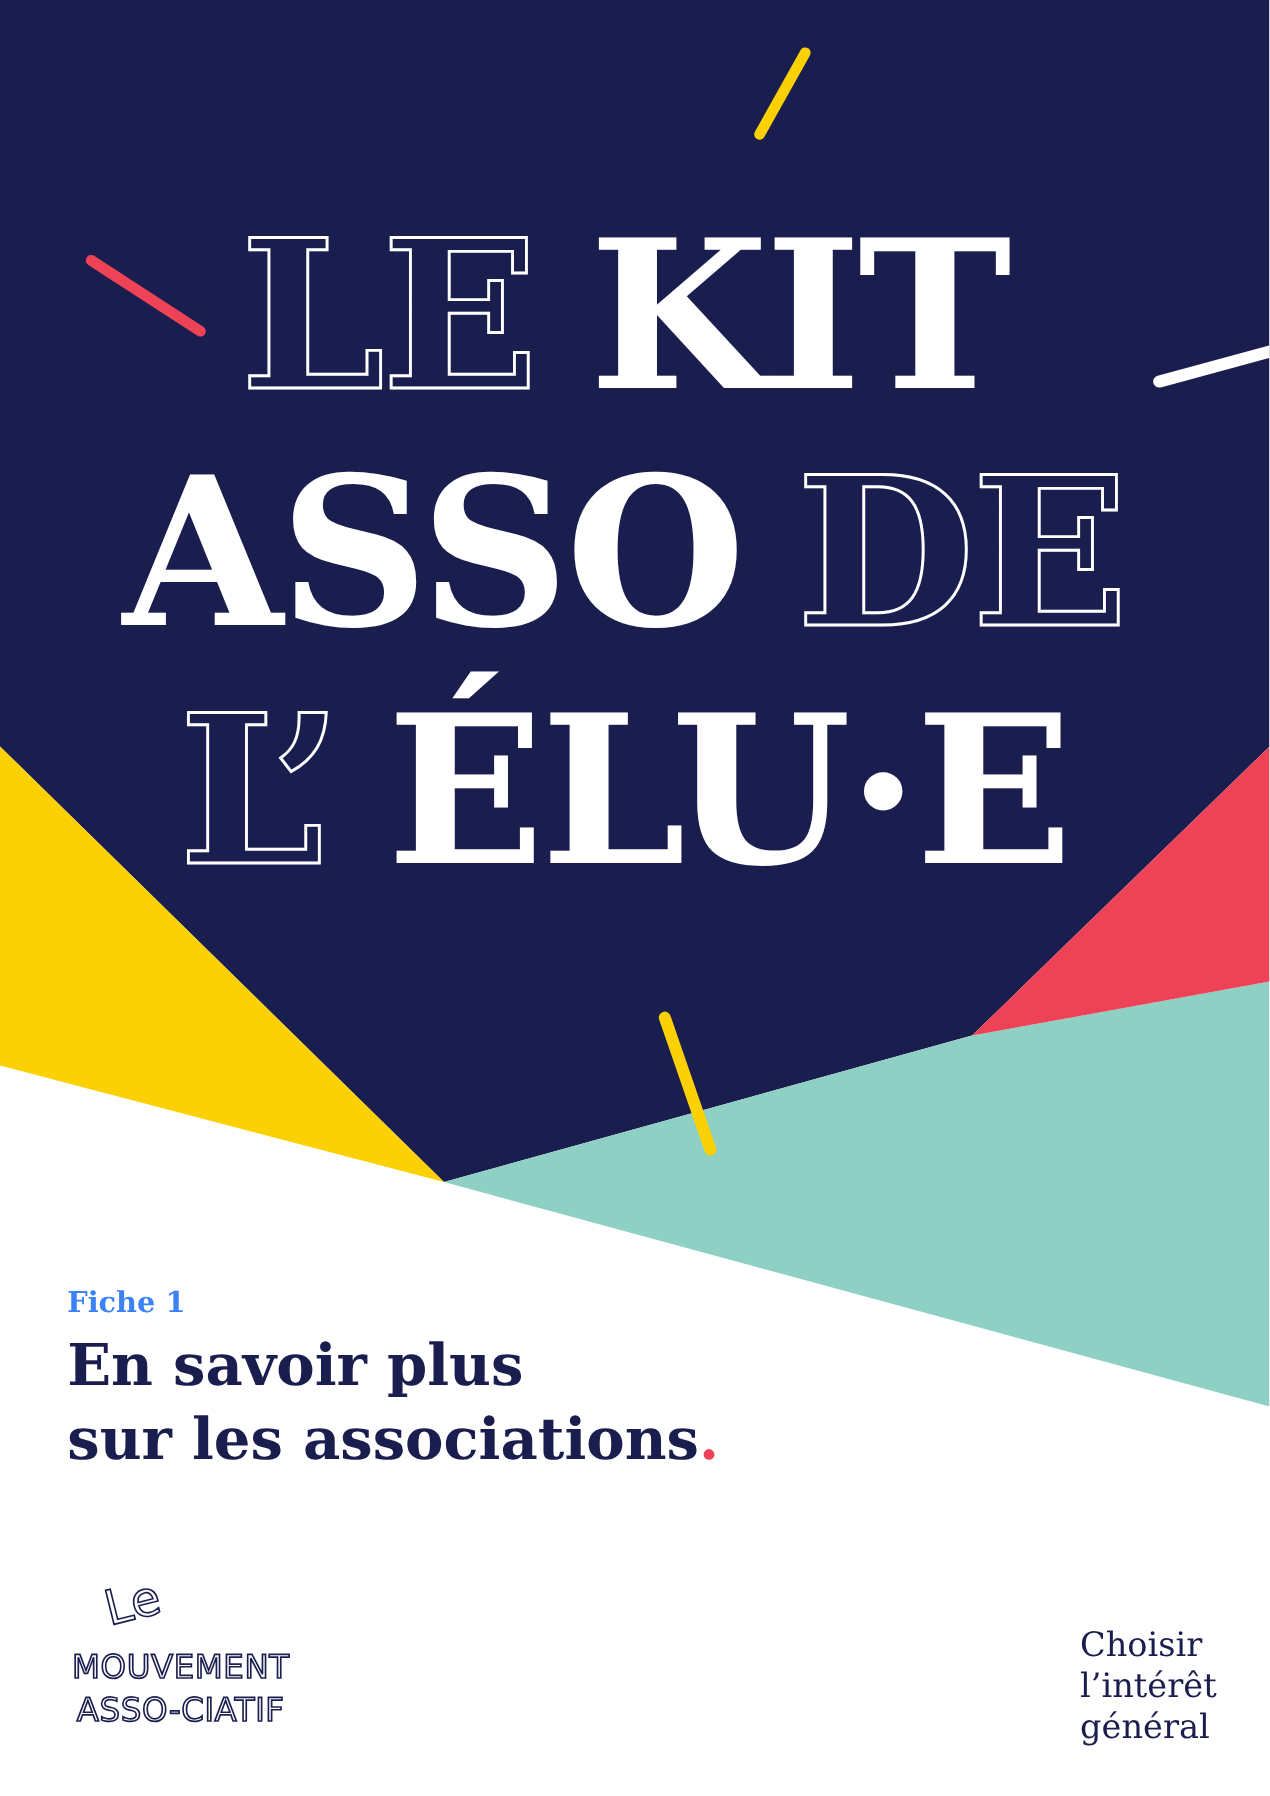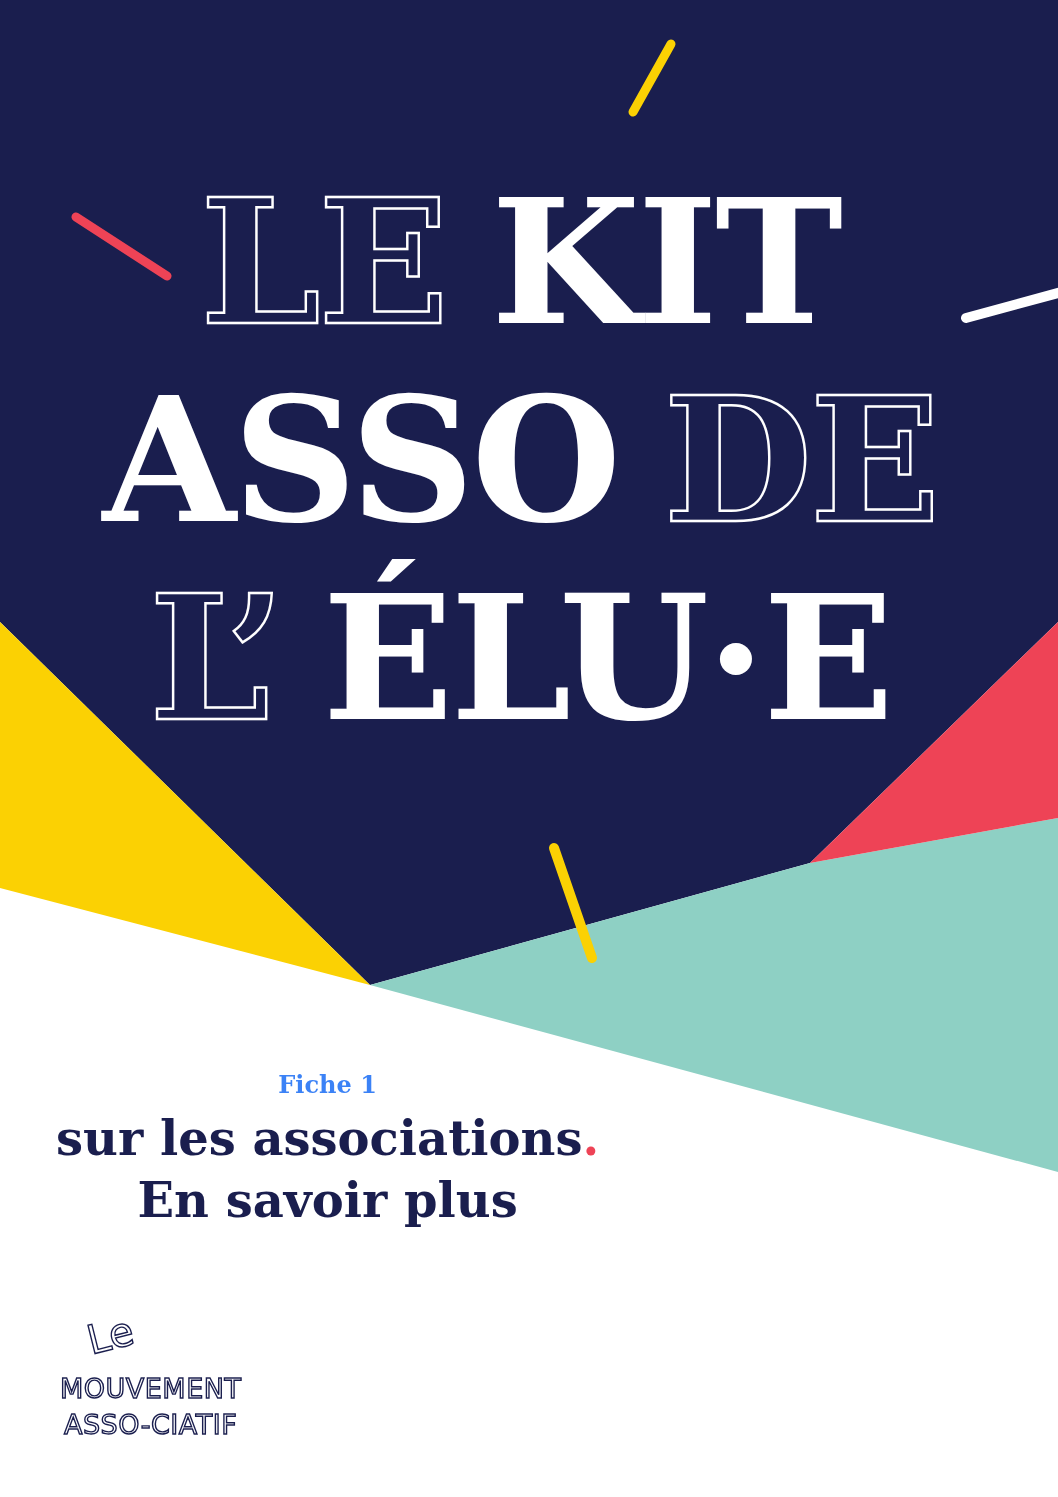--- a/index.html
+++ b/index.html
@@ -3,21 +3,20 @@
 <meta charset="utf-8">
 <style>
   html, body { margin: 0; padding: 0; background: #ffffff; }
   .poster {
     position: relative;
     width: 1058px;
     height: 1497px;
     overflow: hidden;
     background: #ffffff;
     font-family: "DejaVu Serif", serif;
-    text-align: center;
   }
   .bg-svg { position: absolute; left: 0; top: 0; width: 1058px; height: 1497px; display: block; }
 
   
   .title-text {
     font-family: "DejaVu Serif", serif;
     font-weight: bold;
     font-size: 172px;
     letter-spacing: -3px;
   }
@@ -89,19 +88,24 @@
     <g>
       <text class="logo-text" x="88" y="1352" font-size="40" transform="rotate(-14 100 1340)" stroke="#1a1e4e">Le</text>
       <text class="logo-text" x="60" y="1398" font-size="27" letter-spacing="0.5" stroke="#1a1e4e">MOUVEMENT</text>
       <text class="logo-text" x="64" y="1434" font-size="27" letter-spacing="0.5" stroke="#1a1e4e">ASSO-CIATIF</text>
     </g>
   </svg>
 
   <div class="fiche-block">
     <div class="fiche-label">Fiche 1</div>
     <div class="fiche-heading">
+      <div>En savoir plus</div>
       <div><span>sur les associations</span><span class="red-period">.</span></div>
-      <div>En savoir plus</div>
     </div>
   </div>
 
+  <div class="tagline">
+    <div>Choisir</div>
+    <div>l’intérêt</div>
+    <div>général</div>
+  </div>
 
 </div>
 
 </body></html>

